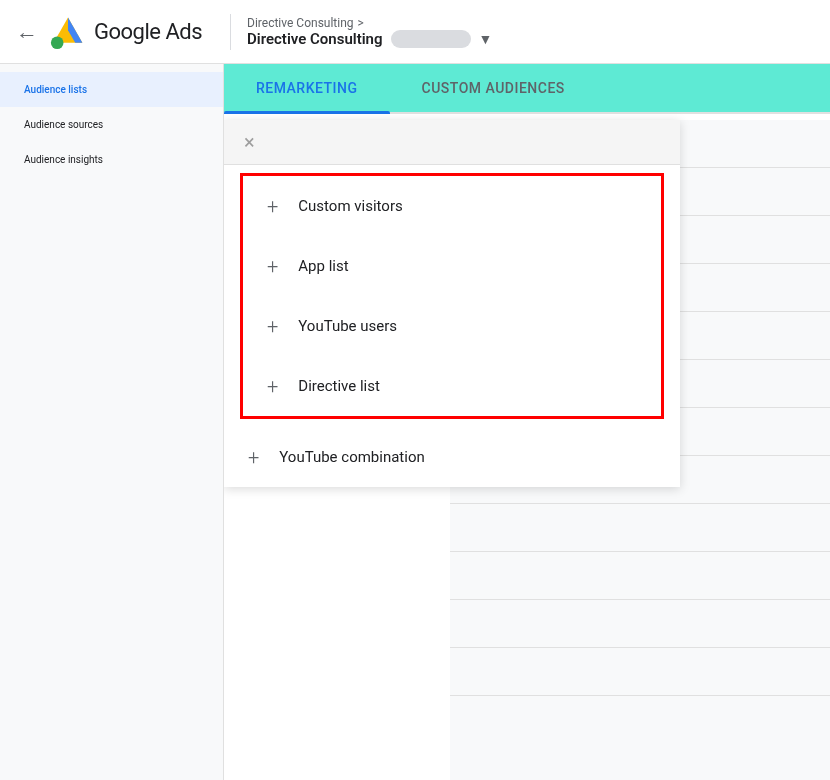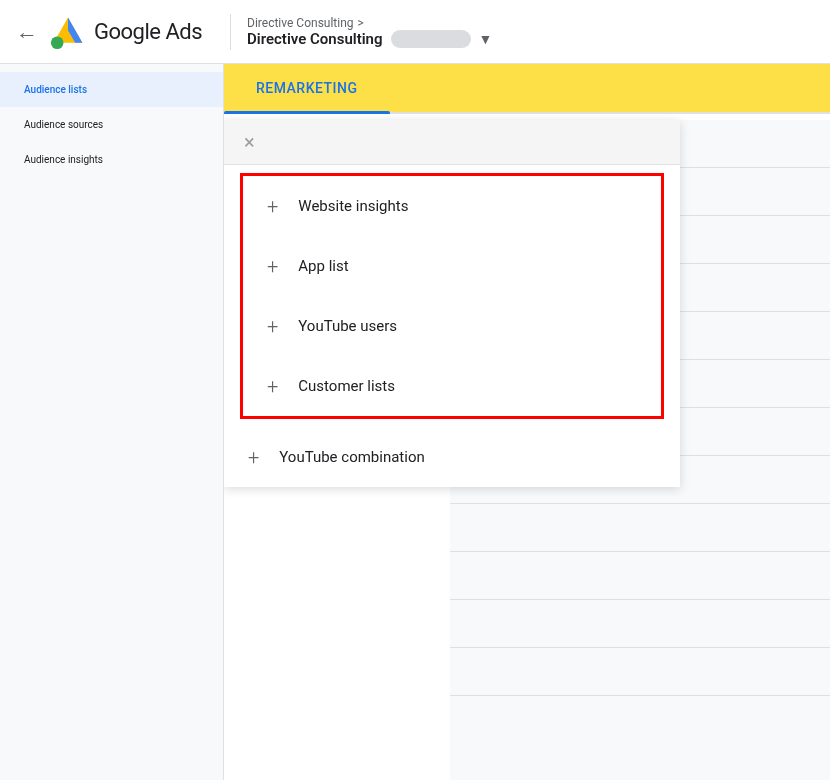--- a/index.html
+++ b/index.html
@@ -107,21 +107,21 @@
       flex: 1;
       background: #fff;
       position: relative;
       overflow: hidden;
     }
 
     
     .tabs {
       display: flex;
       border-bottom: 2px solid #e0e0e0;
-      background: #fde047;
+      background: #5eead4;
     }
     .tab {
       padding: 16px 32px;
       font-size: 14px;
       font-weight: 500;
       color: #5f6368;
       cursor: pointer;
       letter-spacing: 0.5px;
       text-transform: uppercase;
       position: relative;
@@ -263,20 +263,23 @@
       <span>Audience insights</span>
     </div>
   </div>
 
   <div class="main">
 
     <div class="tabs">
       <div class="tab active">
         <span>REMARKETING</span>
       </div>
+      <div class="tab">
+        <span>CUSTOM AUDIENCES</span>
+      </div>
     </div>
 
     <div class="right-content">
       <div class="right-row"></div>
       <div class="right-row"></div>
       <div class="right-row"></div>
       <div class="right-row"></div>
       <div class="right-row">
         <span class="url-text">wn/thank-you/</span>
       </div>
@@ -291,33 +294,33 @@
 
     <div class="dropdown-panel">
 
       <div class="dropdown-header">
         <span class="close-btn">×</span>
       </div>
 
       <div class="highlighted-section">
         <div class="menu-item">
           <span class="plus-icon">+</span>
-          <span>Website insights</span>
+          <span>Custom visitors</span>
         </div>
         <div class="menu-item">
           <span class="plus-icon">+</span>
           <span>App list</span>
         </div>
         <div class="menu-item">
           <span class="plus-icon">+</span>
           <span>YouTube users</span>
         </div>
         <div class="menu-item">
           <span class="plus-icon">+</span>
-          <span>Customer lists</span>
+          <span>Directive list</span>
         </div>
       </div>
 
       <div class="menu-item-plain">
         <span class="plus-icon">+</span>
         <span>YouTube combination</span>
       </div>
     </div>
 
   </div>

